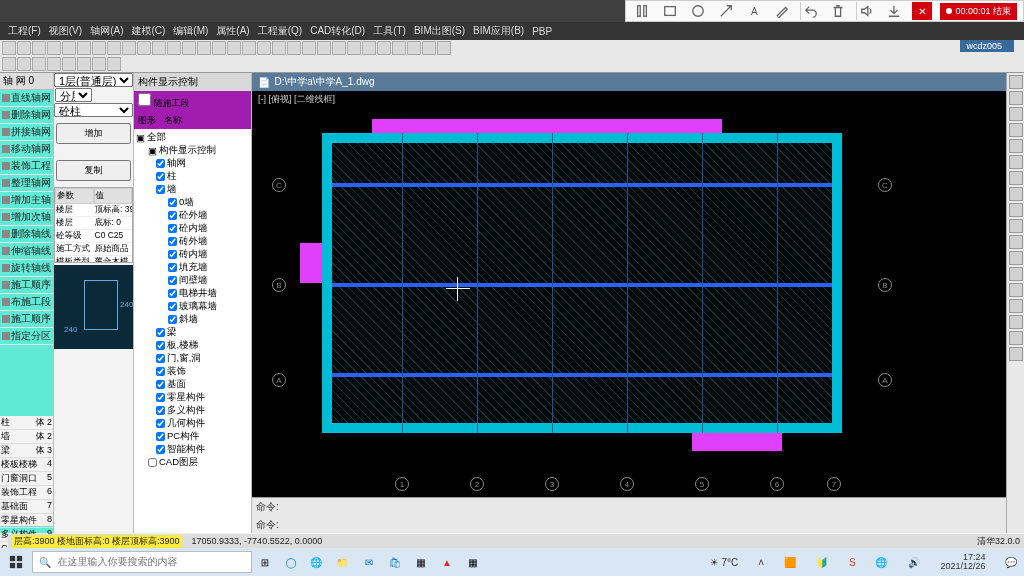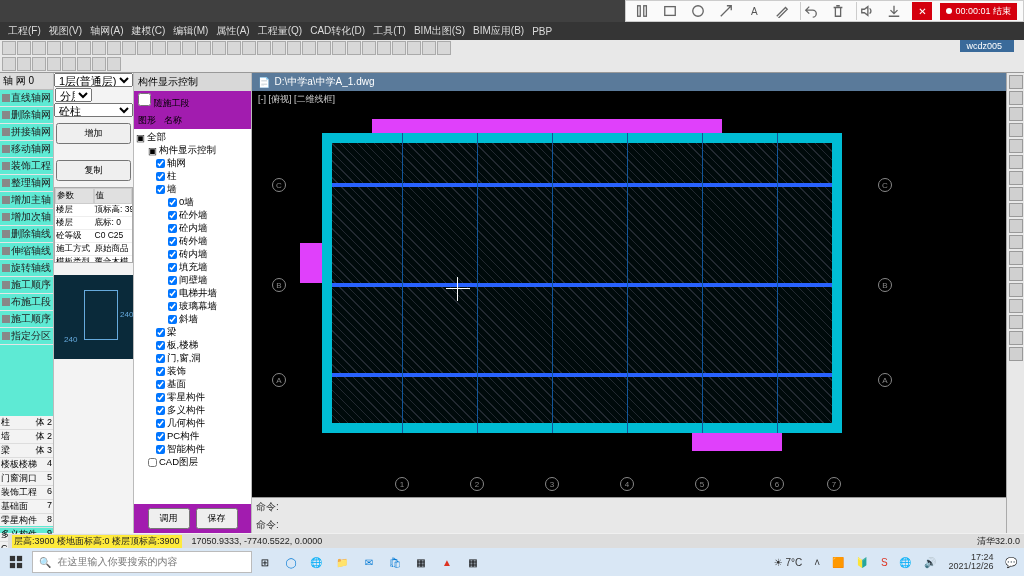--- a/index.html
+++ b/index.html
@@ -41,21 +41,21 @@
 .left2 .list { flex: 0 0 auto; background: #fff; border: 1px solid #aaa; font-size: 9px; }
 .left2 .list div { padding: 1px 2px; cursor: pointer; }
 .left2 .list .hl { background: #3a6fb7; color: #fff; }
 .left2 .btnrow { display: flex; gap: 16px; padding: 6px 2px; flex-direction: column; }
 .left2 .btnrow button { flex: 1; font-size: 9px; padding: 2px; }
 .left2 .proptable { background: #fff; border: 1px solid #aaa; font-size: 8.5px; height: 76px; overflow: hidden; }
 .left2 .proptable .ph { display: flex; background: #e0e0e0; }
 .left2 .proptable .ph div { flex: 1; padding: 1px; border: 1px solid #ccc; }
 .left2 .proptable .pr { display: flex; }
 .left2 .proptable .pr div { flex: 1; padding: 0 1px; border-bottom: 1px solid #eee; white-space: nowrap; overflow: hidden; }
-.left2 .preview { height: 84px; background: #0a2a3a; margin-top: 12px; position: relative; }
+.left2 .preview { height: 84px; background: #0a2a3a; margin-top: 2px; position: relative; }
 .left2 .preview .box { position: absolute; border: 1px solid #6ad; }
 
 
 .bl-list { width: 54px; background: #f3f3f3; border-right: 1px solid #bbb; font-size: 9px; position: absolute; left: 0; top: 416px; height: 110px; }
 .bl-list .r { display: flex; border-bottom: 1px solid #ddd; padding: 0 1px; }
 .bl-list .r span:first-child { flex: 1; }
 
 
 .tree-panel { width: 118px; background: #a21caf; border-right: 1px solid #bbb; display: flex; flex-direction: column; }
 .tree-panel .hdr { background: #d8d8d8; font-size: 10px; padding: 2px 4px; }
@@ -97,21 +97,21 @@
 
 .cad-status { height: 14px; background: #ddd; font-size: 9px; display: flex; align-items: center; padding: 0 4px; gap: 10px; color: #222; }
 .cad-status .yellow { background: #ffeb3b; padding: 0 2px; }
 
 
 .taskbar { position: absolute; bottom: 0; left: 0; right: 0; height: 28px; background: #d9e7f5; display: flex; align-items: center; font-size: 10px; }
 .taskbar .start { width: 32px; height: 28px; display: flex; align-items: center; justify-content: center; }
 .taskbar .start svg { width: 14px; height: 14px; }
 .taskbar .search { flex: 0 0 220px; height: 22px; background: #fff; border: 1px solid #bbb; display: flex; align-items: center; padding: 0 6px; color: #777; gap: 6px; }
 .taskbar .ticon { width: 26px; height: 28px; display: flex; align-items: center; justify-content: center; }
-.taskbar .tray { margin-left: auto; display: flex; align-items: center; gap: 12px; padding: 0 6px; color: #333; }
+.taskbar .tray { margin-left: auto; display: flex; align-items: center; gap: 20px; padding: 0 6px; color: #333; }
 .taskbar .clock { text-align: right; line-height: 1; font-size: 9px; }
 </style>
 </head>
 <body>
 
 <div class="top-overlay">
   <div class="tool">
       <svg viewBox="0 0 16 16">
         <rect x="3" y="2" width="3" height="12"></rect>
         <rect x="10" y="2" width="3" height="12"></rect>
@@ -488,24 +488,20 @@
             <input type="checkbox" checked="" style=""> 
             <span>智能构件</span>
           </label>
         </div>
       <div class="tn" style="padding-left:12px">
           <label>
             <input type="checkbox" style=""> 
             <span>CAD图层</span>
           </label>
         </div>
-    </div>
-    <div class="btm">
-      <button>调用</button>
-      <button>保存</button>
     </div>
   </div>
 
   <div class="viewport">
     <div class="vp-title">
         <span>📄</span>
         <span>D:\中学a\中学A_1.dwg</span>
       </div>
     <div class="vp-tabs">[-] [俯视] [二维线框]</div>
     <div class="vp-canvas">

